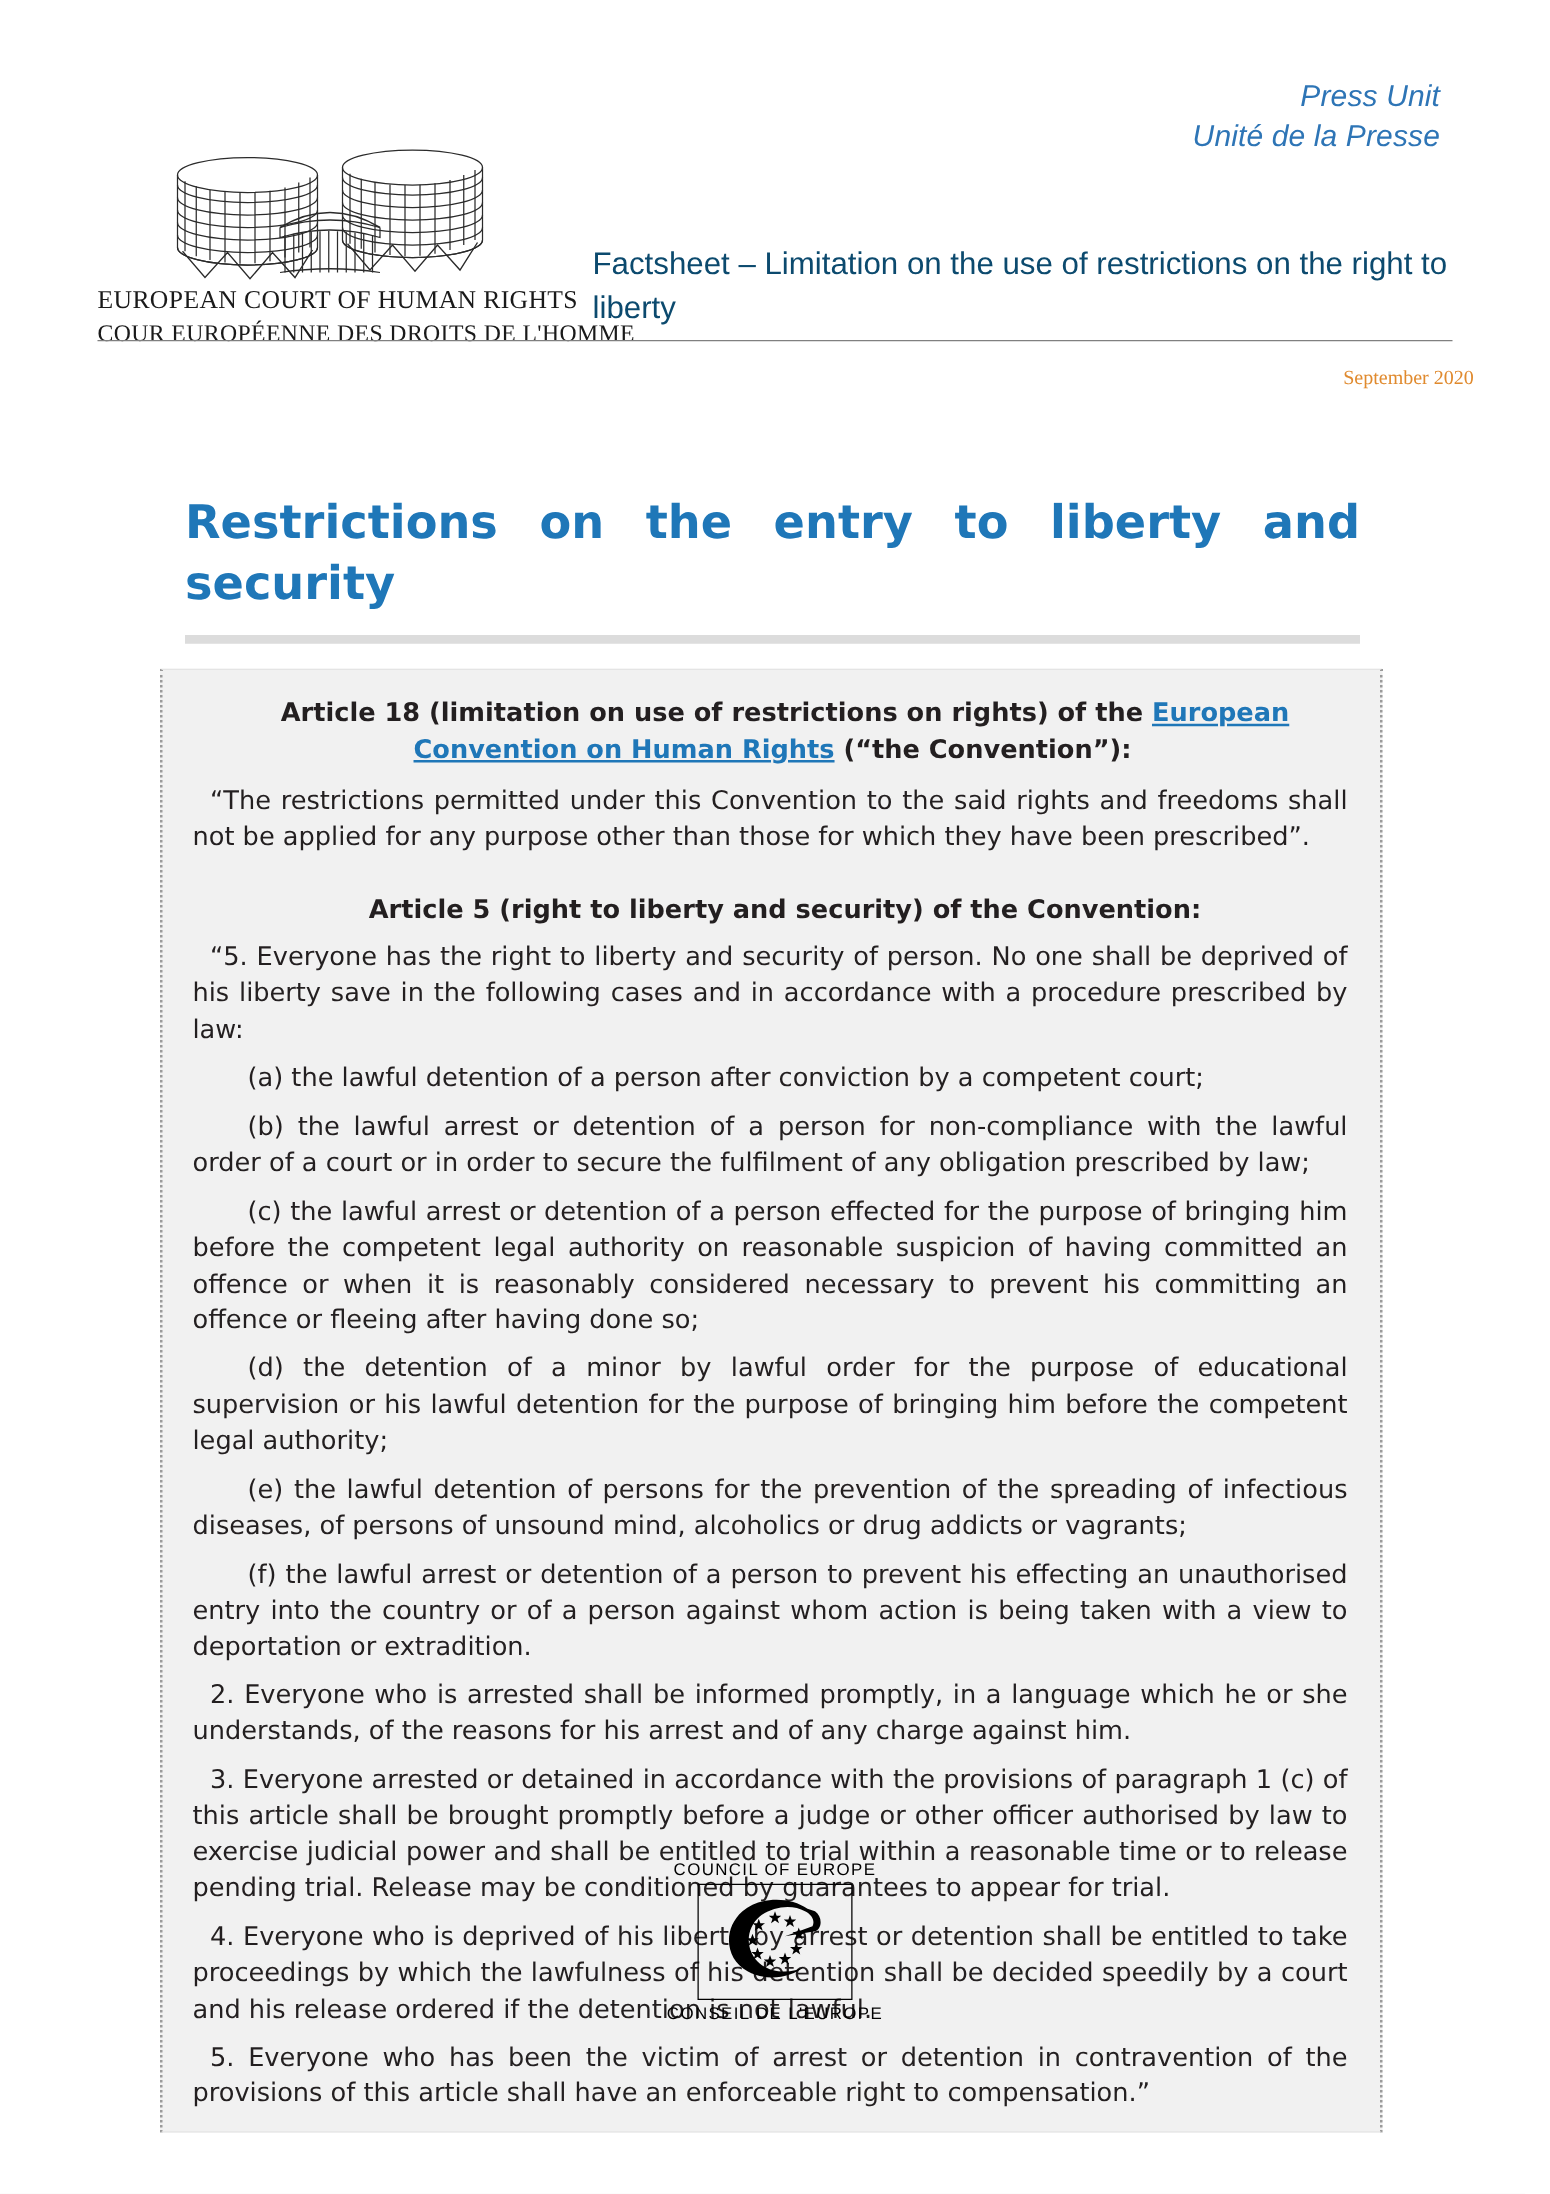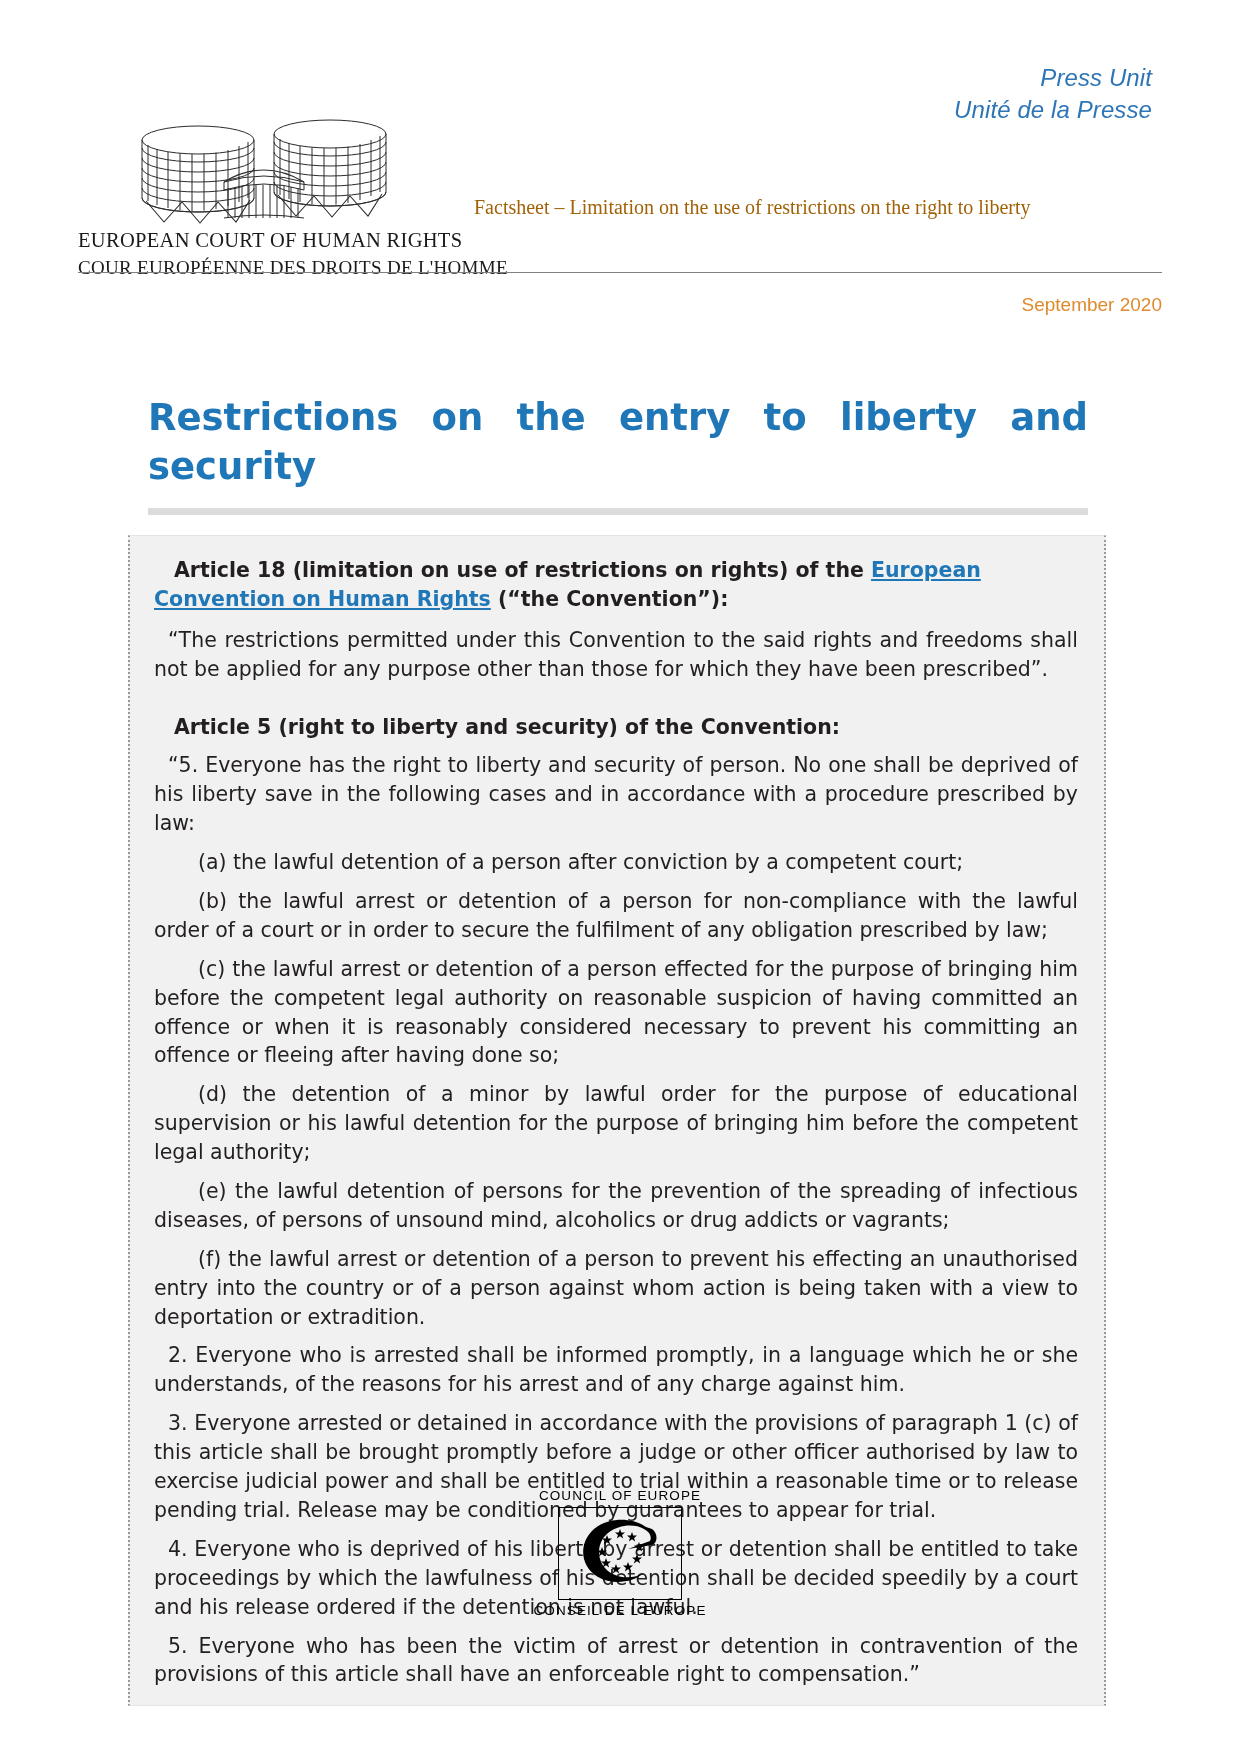--- a/index.html
+++ b/index.html
@@ -61,43 +61,43 @@
     color: #1a1a1a;
     white-space: nowrap;
     line-height: 1.42;
   }
   .logo-line.l2 { font-size: 19px; }
 
   .header-title {
     flex: 1;
     padding-left: 24px;
     padding-top: 76px;
-    font-family: Liberation Serif, serif;
-    font-size: 20px;
+    font-family: Liberation Sans, sans-serif;
+    font-size: 25px;
     line-height: 1.38;
-    color: #a16207;
+    color: #0c4a6e;
   }
 
   .header-rule {
     position: absolute;
     top: 272px;
     left: 78px;
     right: 78px;
     border-top: 1.6px solid #808080;
   }
 
   
   .meta {
     position: absolute;
     top: 292px;
     left: 78px;
-    right: 78px;
+    right: 61px;
     text-align: right;
-    font-family: Liberation Sans, sans-serif;
-    font-size: 19px;
+    font-family: Liberation Serif, serif;
+    font-size: 16px;
     line-height: 1.32;
     color: #e08a2e;
   }
   .meta .disclaimer { display: block; }
 
   
   .doc-title {
     position: absolute;
     top: 368px;
     left: 148px;
@@ -144,21 +144,21 @@
     padding: 14px 22px 16px 24px;
     font-family: "DejaVu Sans", sans-serif;
     font-size: 20.5px;
     line-height: 1.41;
     color: #231f20;
   }
   .qb-head {
     font-weight: bold;
     text-indent: 20px;
     margin: 6px 0 4px 0;
-    text-align: left;
+    text-align: center;
   }
   .qb-head a, .qb-link {
     color: #1f77b8;
     text-decoration: underline;
     font-weight: bold;
   }
   .qb-para {
     text-align: justify;
     text-indent: 14px;
     margin: 10px 4px 0 0;

